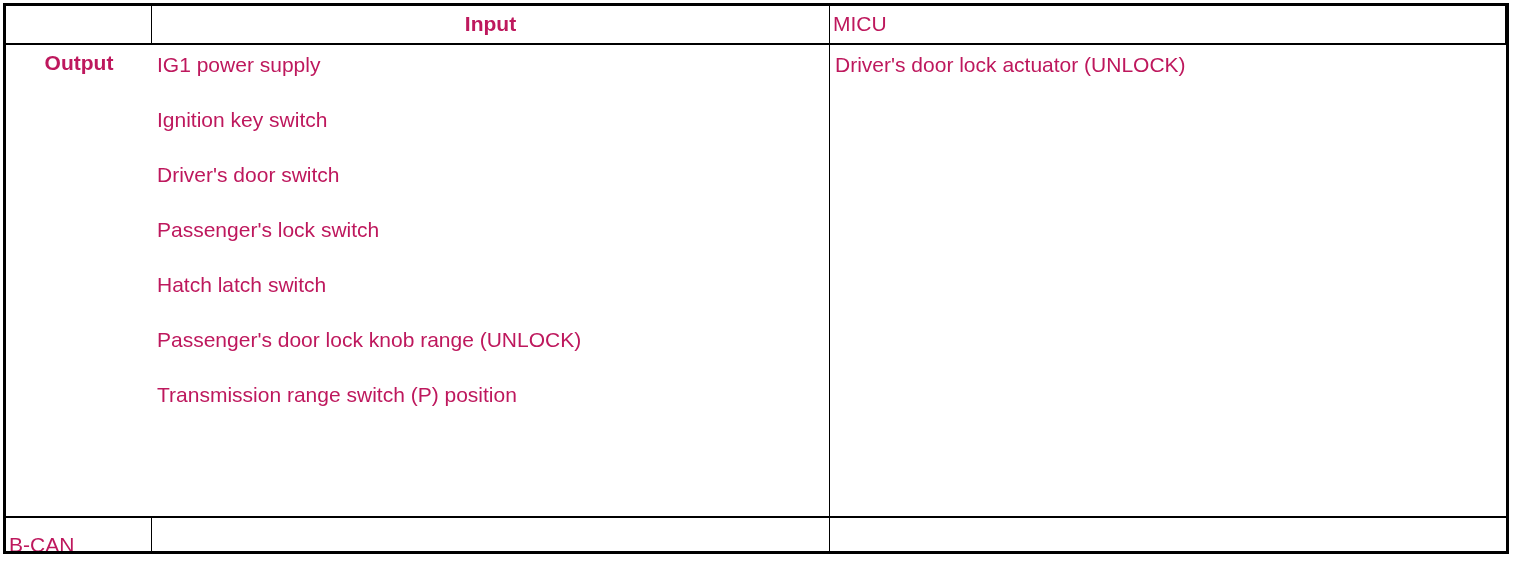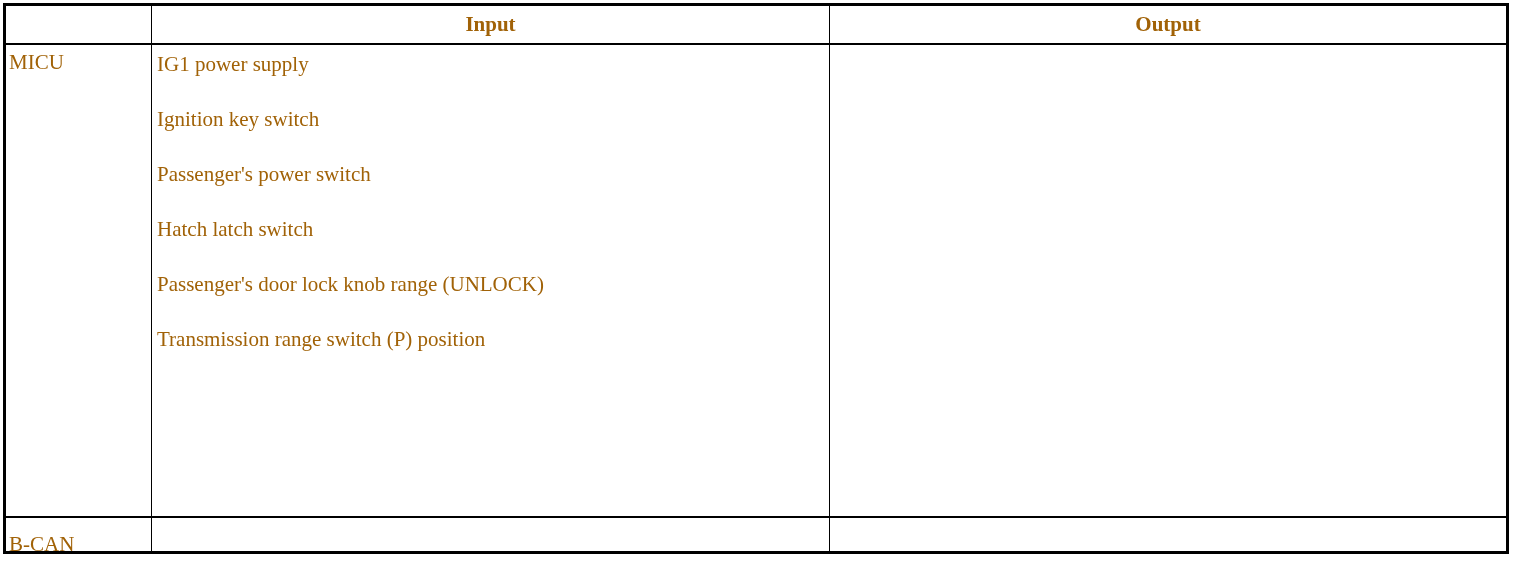--- a/index.html
+++ b/index.html
@@ -2,22 +2,22 @@
 <html><head>
 <meta charset="utf-8">
 <style>
   * { box-sizing: border-box; margin: 0; padding: 0; }
   html, body { background: #ffffff; }
   .page {
     position: relative;
     width: 1520px;
     height: 564px;
     background: #ffffff;
-    font-family: Liberation Serif, serif;
-    color: #a16207;
+    font-family: Liberation Sans, sans-serif;
+    color: #be185d;
     overflow: hidden;
   }
   .tbl {
     position: absolute;
     left: 3px;
     top: 3px;
     width: 1506px;
     height: 551px;
     border: 3px solid #000000;
     display: grid;
@@ -55,32 +55,34 @@
   }
 </style>
 </head>
 <body>
 
 <div class="page">
   <div class="tbl">
 
     <div class="cell vline hsep hdr"></div>
     <div class="cell vline hsep hdr">Input</div>
+    <div class="cell vline hsep label-cell">MICU</div>
+
     <div class="cell hsep hdr">Output</div>
-
-    <div class="cell vline hsep label-cell">MICU</div>
     <div class="cell vline hsep list-cell">
       <div class="item">IG1 power supply</div>
       <div class="item">Ignition key switch</div>
-      <div class="item">Passenger's power switch</div>
+      <div class="item">Driver's door switch</div>
+      <div class="item">Passenger's lock switch</div>
       <div class="item">Hatch latch switch</div>
       <div class="item">Passenger's door lock knob range (UNLOCK)</div>
       <div class="item">Transmission range switch (P) position</div>
     </div>
     <div class="cell hsep list-cell">
+      <div class="item">Driver's door lock actuator (UNLOCK)</div>
     </div>
 
     <div class="cell vline brow-label">B-CAN</div>
     <div class="cell vline"></div>
     <div class="cell"></div>
 
   </div>
 </div>
 
 </body></html>

